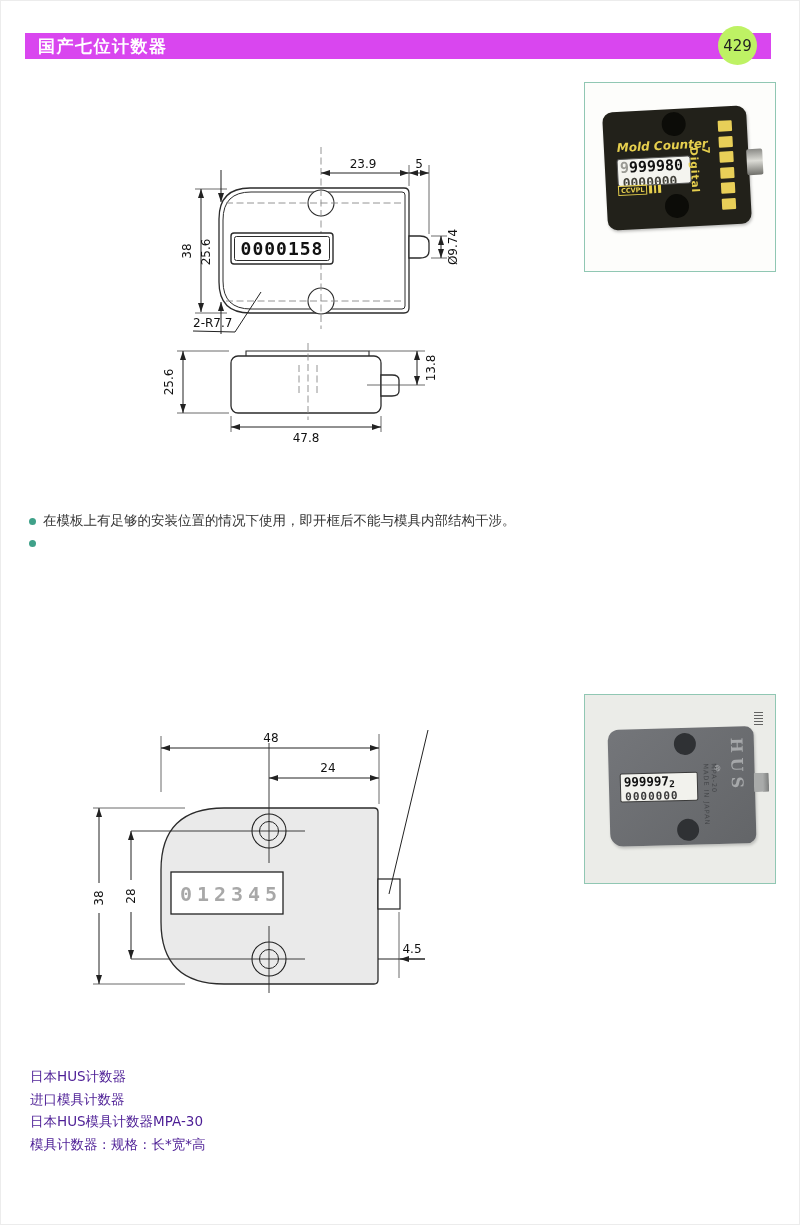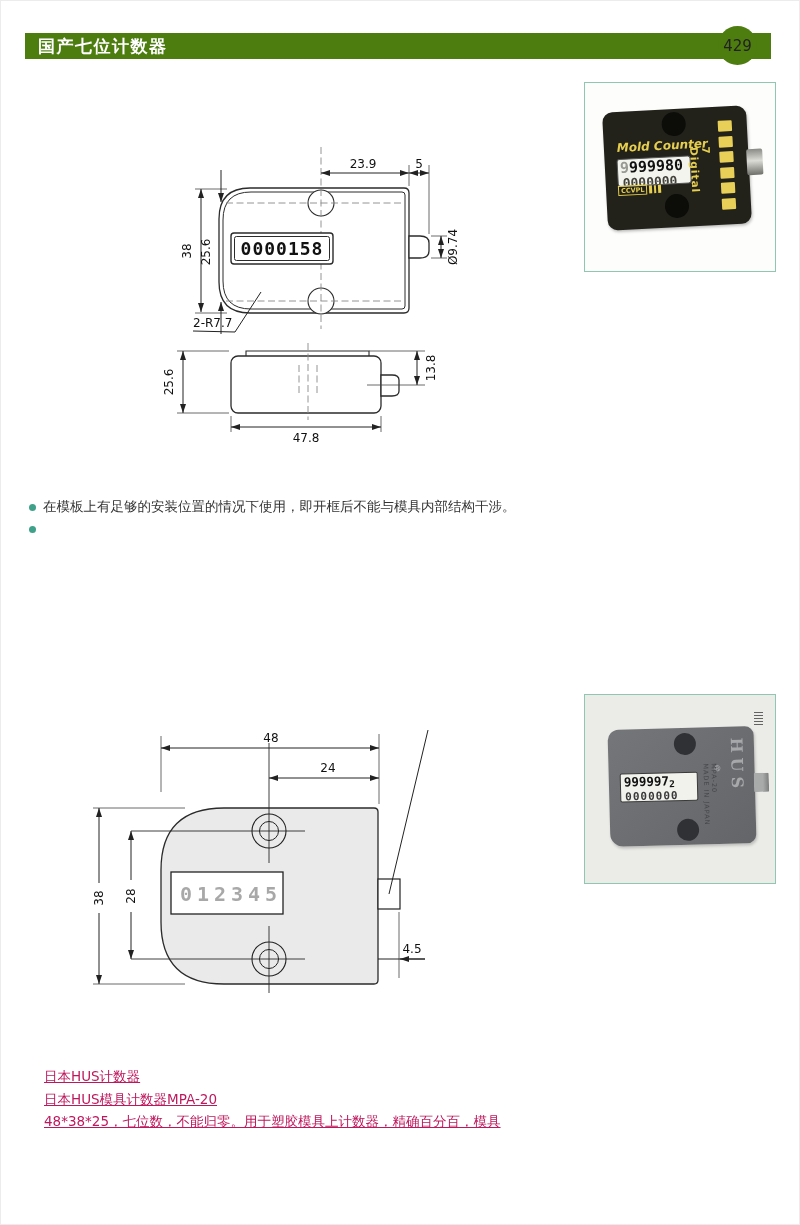--- a/index.html
+++ b/index.html
@@ -1,23 +1,23 @@
 <!DOCTYPE html>
 <html><head>
 <meta charset="utf-8">
 <style>
   html,body{margin:0;padding:0;background:#fff;}
   .page{position:relative;width:800px;height:1225px;background:#fff;overflow:hidden;
         font-family:"DejaVu Sans","Liberation Sans",sans-serif;border:1px solid #ececec;box-sizing:border-box;}
   
-  .bar{position:absolute;left:24px;width:746px;background:#4d7c0f;color:#fff;font-weight:bold;
+  .bar{position:absolute;left:24px;width:746px;background:#d946ef;color:#fff;font-weight:bold;
        font-size:17px;letter-spacing:1.5px;padding-left:13px;box-sizing:border-box;}
   .bar1{top:32px;height:26px;line-height:26px;}
   .bar2{top:650px;height:27px;line-height:27px;}
-  .badge{position:absolute;left:717px;top:25px;width:39px;height:39px;border-radius:50%;background:#4d7c0f;
+  .badge{position:absolute;left:717px;top:25px;width:39px;height:39px;border-radius:50%;background:#bef264;
          display:flex;align-items:center;justify-content:center;font-size:15px;color:#222;z-index:2;}
   
   .draw1{position:absolute;left:150px;top:140px;}
   .draw2{position:absolute;left:80px;top:715px;}
   .body-line{fill:#fff;stroke:#2b2b2b;stroke-width:1.3;}
   .body-fill{fill:#eaeaea;stroke:#2b2b2b;stroke-width:1.3;}
   .inner{fill:none;stroke:#2b2b2b;stroke-width:1;}
   .dim{stroke:#222;stroke-width:1;fill:none;}
   .ext{stroke:#444;stroke-width:0.8;fill:none;}
   .dash{stroke:#888;stroke-width:0.9;fill:none;stroke-dasharray:7 3.5;}
@@ -58,24 +58,24 @@
   .hus{position:absolute;right:8px;top:5px;height:68px;writing-mode:vertical-rl;color:#a6a8aa;
        font-family:"DejaVu Serif","Liberation Serif",serif;font-size:16px;font-weight:600;letter-spacing:5px;text-align:center;}
   .hus .reg{font-size:8px;letter-spacing:0;margin-top:3px;}
   .model2{position:absolute;left:93px;top:36px;height:72px;writing-mode:vertical-rl;color:#45474a;font-size:6.5px;letter-spacing:1px;}
   .model2 span{display:block;}
   .shaft2{position:absolute;right:-14px;top:47px;width:15px;height:19px;border-radius:1px;
           background:linear-gradient(180deg,#b9bbb9,#93959300 0),linear-gradient(90deg,#a9abaa 60%,#7c7e7d);}
   .bcode{position:absolute;right:12px;top:17px;width:9px;height:14px;
          background:repeating-linear-gradient(180deg,#4a4a4a 0 1px,rgba(0,0,0,0) 1px 3px);opacity:.85;}
   
-  .bullets{position:absolute;left:28px;top:497px;}
+  .bullets{position:absolute;left:28px;top:511px;}
   .b-row{display:flex;align-items:flex-start;height:22px;font-size:13.5px;color:#333;}
   .b-dot{width:7px;height:7px;border-radius:50%;background:#3fa189;margin:6px 7px 0 0;flex:0 0 auto;}
-  .notes{position:absolute;left:43px;top:1064px;font-size:13.5px;line-height:22.5px;color:#be185d;text-decoration:underline;}
+  .notes{position:absolute;left:29px;top:1064px;font-size:13.5px;line-height:22.5px;color:#4c1d95;}
 </style>
 </head>
 <body>
 
 <div class="page">
 
   <div class="bar bar1">
     <span>国产七位计数器</span>
   </div>
   <div class="badge">
@@ -261,17 +261,18 @@
       </div>
       <div class="model2">
         <span>MPA-20</span>
         <span>MADE IN JAPAN</span>
       </div>
     </div>
   </div>
 
   <div class="notes">
     <div>日本HUS计数器</div>
-    <div>日本HUS模具计数器MPA-20</div>
-    <div>48*38*25，七位数，不能归零。用于塑胶模具上计数器，精确百分百，模具</div>
+    <div>进口模具计数器</div>
+    <div>日本HUS模具计数器MPA-30</div>
+    <div>模具计数器：规格：长*宽*高</div>
   </div>
 
 </div>
 
 </body></html>

